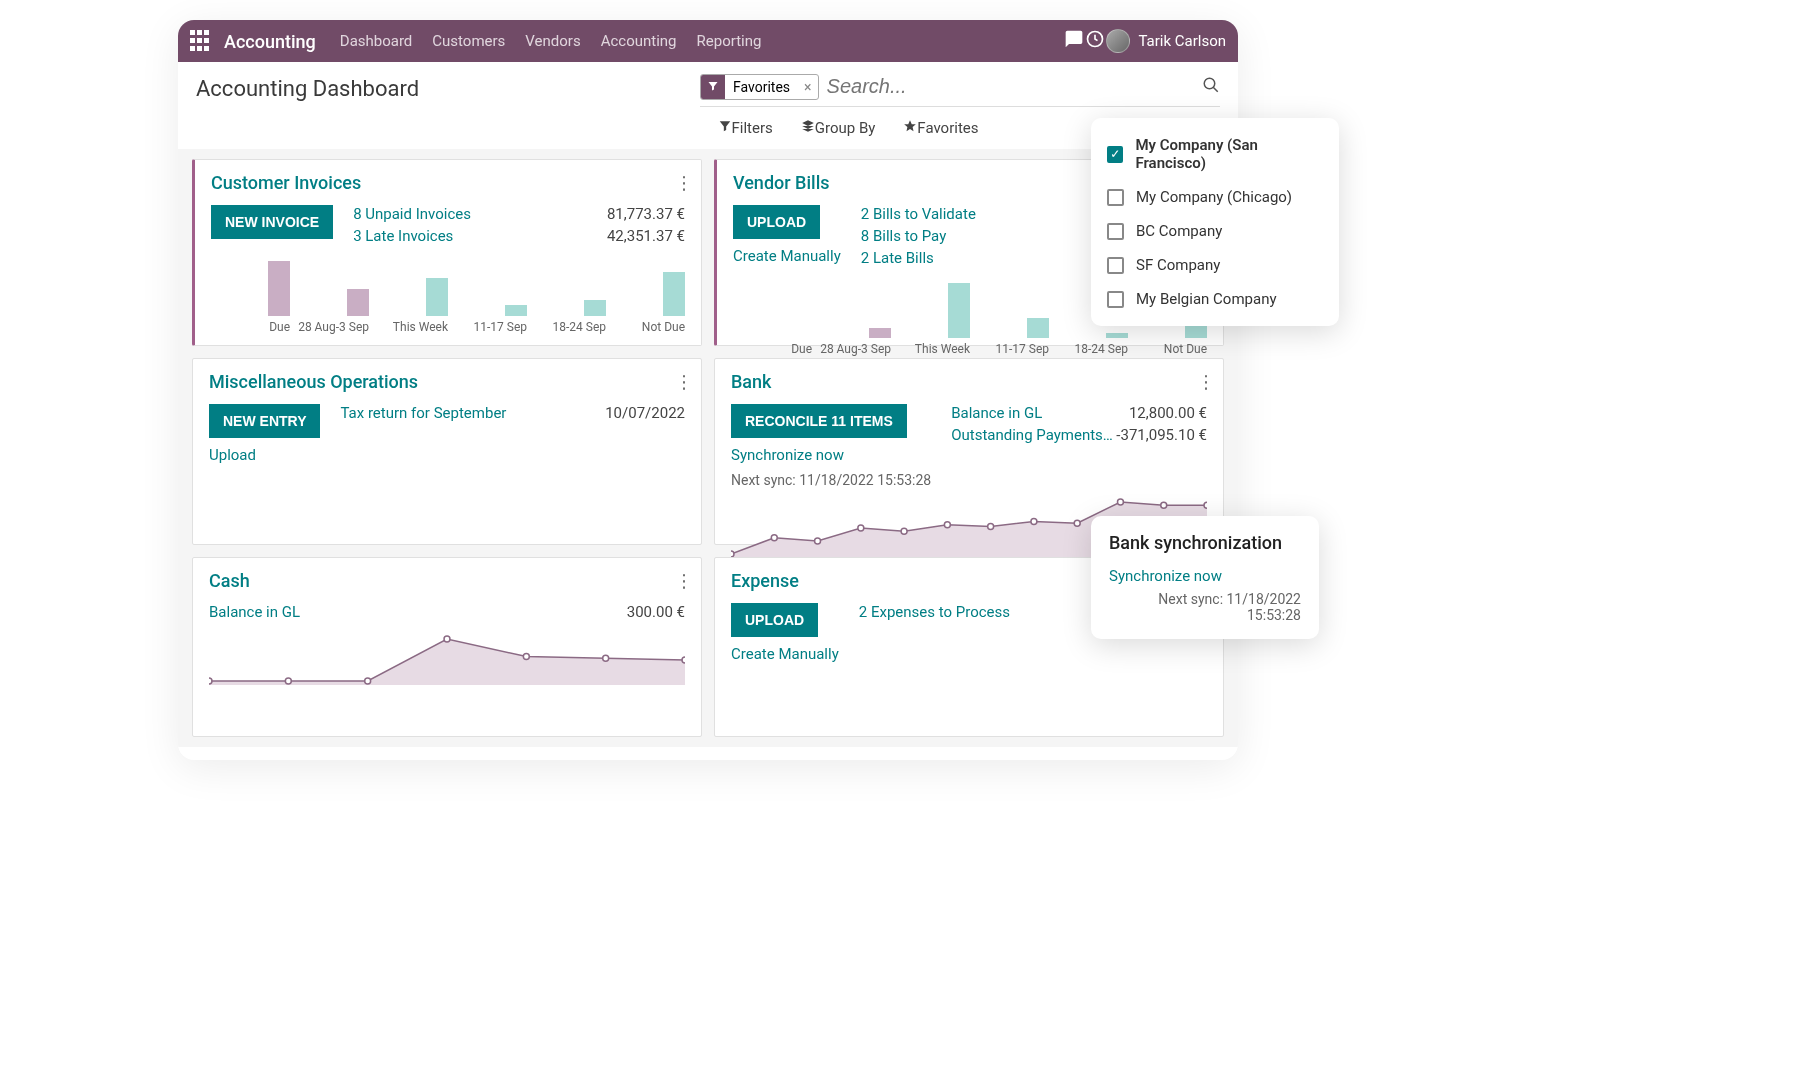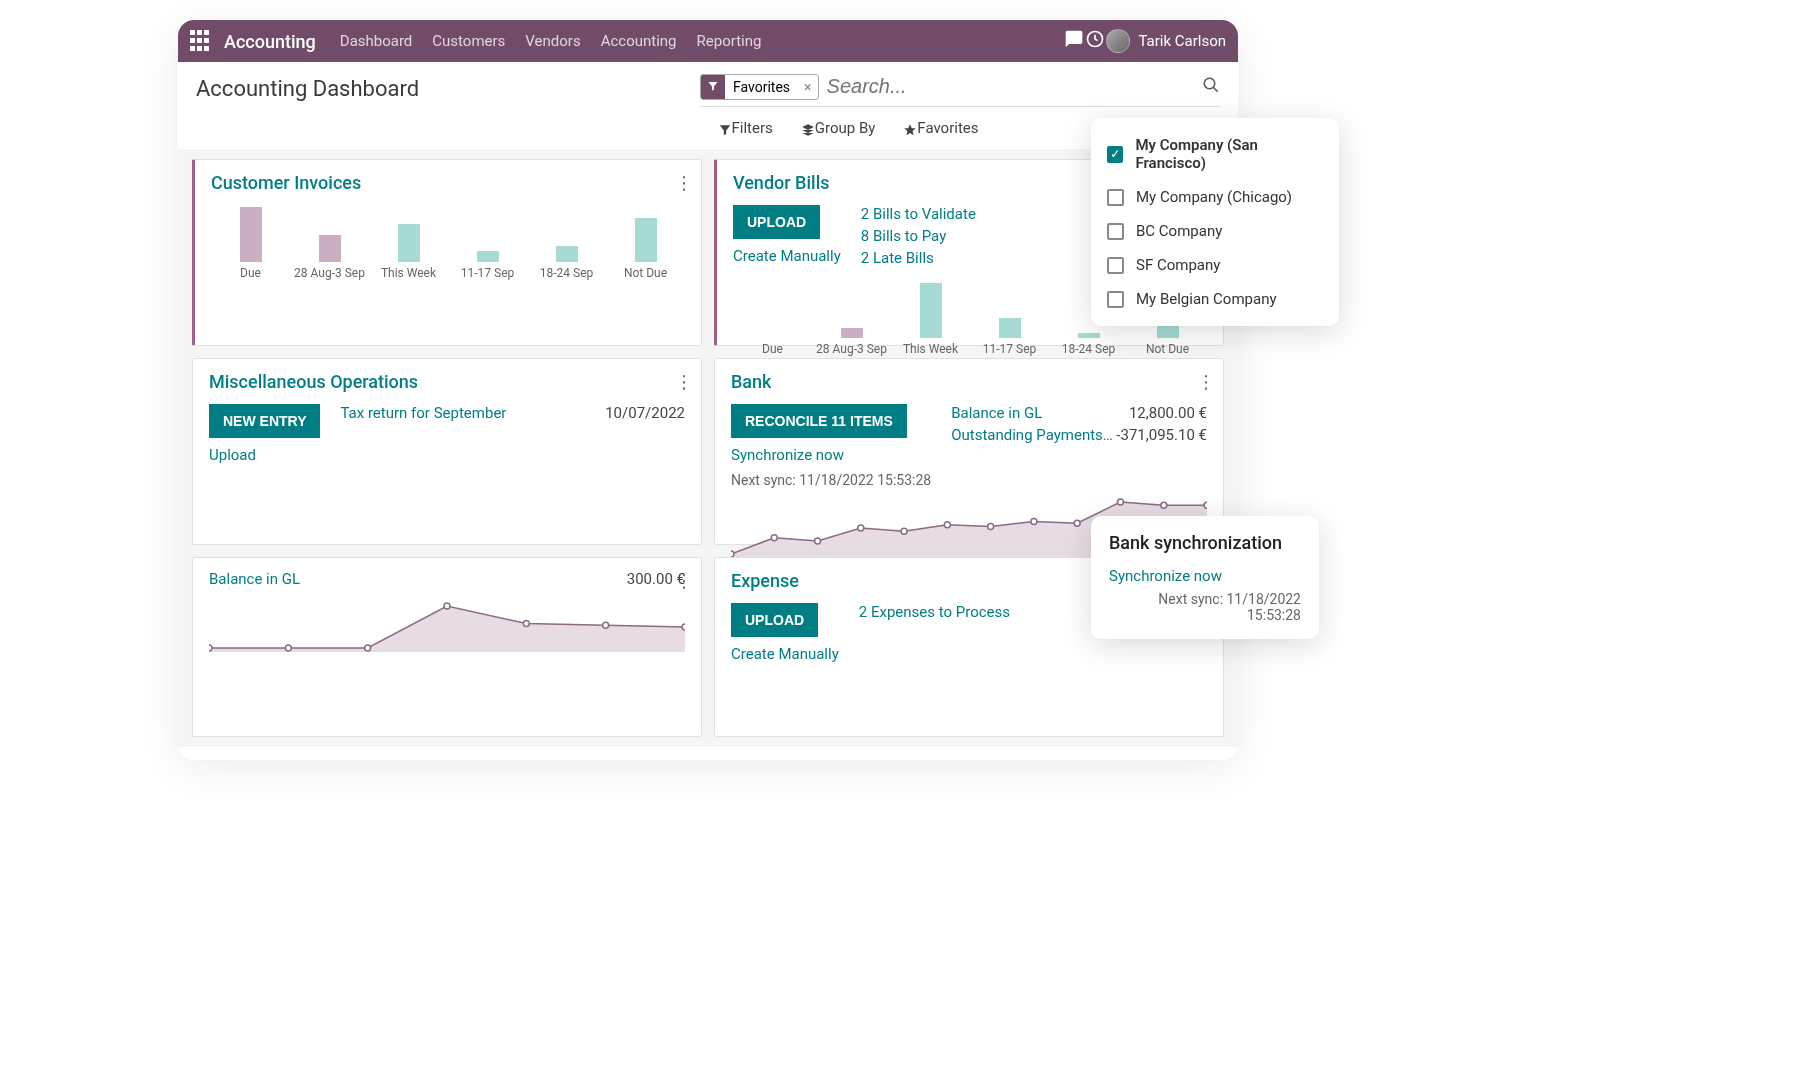--- a/index.html
+++ b/index.html
@@ -19,36 +19,36 @@
 .page-title { font-size: 22px; font-weight: 400; color: #3a3a3a; }
 .search-row { display: flex; align-items: center; margin-top: -30px; }
 .search-box { margin-left: auto; width: 520px; display: flex; align-items: center; border-bottom: 1px solid #ddd; padding-bottom: 4px; }
 .filter-chip { background: #fff; border: 1px solid #aaa; border-radius: 3px; font-size: 14px; display: flex; align-items: center; overflow: hidden; }
 .filter-chip .chip-icon { background: #714b67; color: #fff; padding: 4px 6px; }
 .filter-chip .chip-text { padding: 4px 8px; }
 .filter-chip .chip-x { padding: 0 6px; cursor: pointer; color: #888; }
 .search-input { border: none; outline: none; font-size: 20px; padding: 4px 8px; flex: 1; color: #888; font-style: italic; }
 .search-icon { cursor: pointer; color: #666; }
 .toolbar { display: flex; gap: 28px; padding: 12px 0 12px 0; justify-content: center; margin-left: 280px; color: #444; font-size: 15px; }
-.toolbar-item { cursor: pointer; display: flex; align-items: flex-end; }
+.toolbar-item { cursor: pointer; display: flex; align-items: flex-start; }
 .dashboard { background: #f5f5f5; padding: 10px 14px; height: calc(100% - 142px); overflow-y: auto; display: grid; grid-template-columns: 1fr 1fr; gap: 12px; align-content: start; }
 .card { background: #fff; border: 1px solid #e0e0e0; border-radius: 2px; padding: 12px 16px 0 16px; position: relative; min-height: 180px; }
 .card.cat-purple { border-left: 3px solid #a05f8a; }
 .card-title { color: #017e84; font-size: 18px; font-weight: 500; margin-bottom: 12px; }
 .card-menu { position: absolute; top: 12px; right: 10px; cursor: pointer; color: #666; font-size: 18px; letter-spacing: -2px; }
 .card-body { display: flex; gap: 20px; }
 .btn { background: #017e84; color: #fff; border: none; padding: 9px 14px; font-size: 14px; font-weight: 600; cursor: pointer; white-space: nowrap; }
 .link { color: #017e84; font-size: 15px; cursor: pointer; }
 .muted { color: #666; font-size: 14px; text-align: right; }
 .stat-list { flex: 1; }
 .stat-row { display: flex; justify-content: space-between; font-size: 15px; margin-bottom: 4px; }
 .stat-row .left { color: #017e84; }
 .stat-row .right { color: #444; white-space: nowrap; }
 .bar-chart { display: flex; justify-content: space-between; align-items: flex-end; height: 75px; margin-top: 10px; }
-.bar-group { flex: 1; display: flex; flex-direction: column; align-items: center; font-size: 12px; color: #666; }
+.bar-group { flex: 1; display: flex; flex-direction: column; align-items: flex-end; font-size: 12px; color: #666; }
 .bar-pair { display: flex; align-items: flex-end; gap: 2px; height: 55px; }
 .bar { width: 22px; }
 .bar.a { background: #c9aec4; }
 .bar.b { background: #a6dbd5; }
 .line-chart { margin-top: 10px; }
 .company-popover { position: absolute; left: 1091px; top: 118px; width: 248px; background: #fff; border-radius: 10px; box-shadow: 0 6px 30px rgba(0,0,0,0.15); padding: 10px 16px; }
 .company-row { display: flex; align-items: center; gap: 12px; padding: 8px 0; font-size: 15px; color: #333; cursor: pointer; }
 .checkbox { width: 17px; height: 17px; border: 2px solid #888; border-radius: 2px; display: flex; align-items: center; justify-content: center; }
 .checkbox.checked { background: #017e84; border-color: #017e84; color: #fff; font-size: 12px; }
 .sync-popover { position: absolute; left: 1091px; top: 516px; width: 228px; background: #fff; border-radius: 10px; box-shadow: 0 6px 30px rgba(0,0,0,0.15); padding: 16px 18px; }
@@ -141,20 +141,35 @@
         <span>Favorites</span>
       </div>
     </div>
   </div>
 
   <div class="dashboard">
 
     <div class="card cat-purple">
       <div class="card-title">Customer Invoices</div>
       <div class="card-menu">⋮</div>
+      <div class="card-body">
+        <div class="col-left">
+          <button class="btn">NEW INVOICE</button>
+        </div>
+        <div class="stat-list">
+          <div class="stat-row">
+              <span class="left link">8 Unpaid Invoices</span>
+              <span class="right">81,773.37 €</span>
+            </div>
+          <div class="stat-row">
+              <span class="left link">3 Late Invoices</span>
+              <span class="right">42,351.37 €</span>
+            </div>
+        </div>
+      </div>
       <div class="bar-chart" id="chart-0">
           <div class="bar-group">
             <div class="bar-pair">
               <div class="bar a" style="height: 55px;"></div>
             </div>
             <div style="margin-top: 4px;">Due</div>
           </div>
           <div class="bar-group">
             <div class="bar-pair">
               <div class="bar a" style="height: 27.5px;"></div>
@@ -297,20 +312,21 @@
           <circle cx="261.8181818181818" cy="28.375" r="3" fill="#fff" stroke="#8b6a84" stroke-width="1.5"></circle>
           <circle cx="305.45454545454544" cy="23.5" r="3" fill="#fff" stroke="#8b6a84" stroke-width="1.5"></circle>
           <circle cx="349.0909090909091" cy="25.125" r="3" fill="#fff" stroke="#8b6a84" stroke-width="1.5"></circle>
           <circle cx="392.72727272727275" cy="4" r="3" fill="#fff" stroke="#8b6a84" stroke-width="1.5"></circle>
           <circle cx="436.3636363636364" cy="7.25" r="3" fill="#fff" stroke="#8b6a84" stroke-width="1.5"></circle>
           <circle cx="480" cy="7.25" r="3" fill="#fff" stroke="#8b6a84" stroke-width="1.5"></circle>
         </svg>
     </div>
 
     <div class="card">
+      <div class="card-title">Cash</div>
       <div class="card-menu">⋮</div>
       <div class="card-body">
         <div class="stat-list">
           <div class="stat-row">
               <span class="left link">Balance in GL</span>
               <span class="right">300.00 €</span>
             </div>
         </div>
       </div>
       <svg class="line-chart" id="chart-3" width="100%" height="50" viewBox="0 0 480 50" preserveAspectRatio="none">

